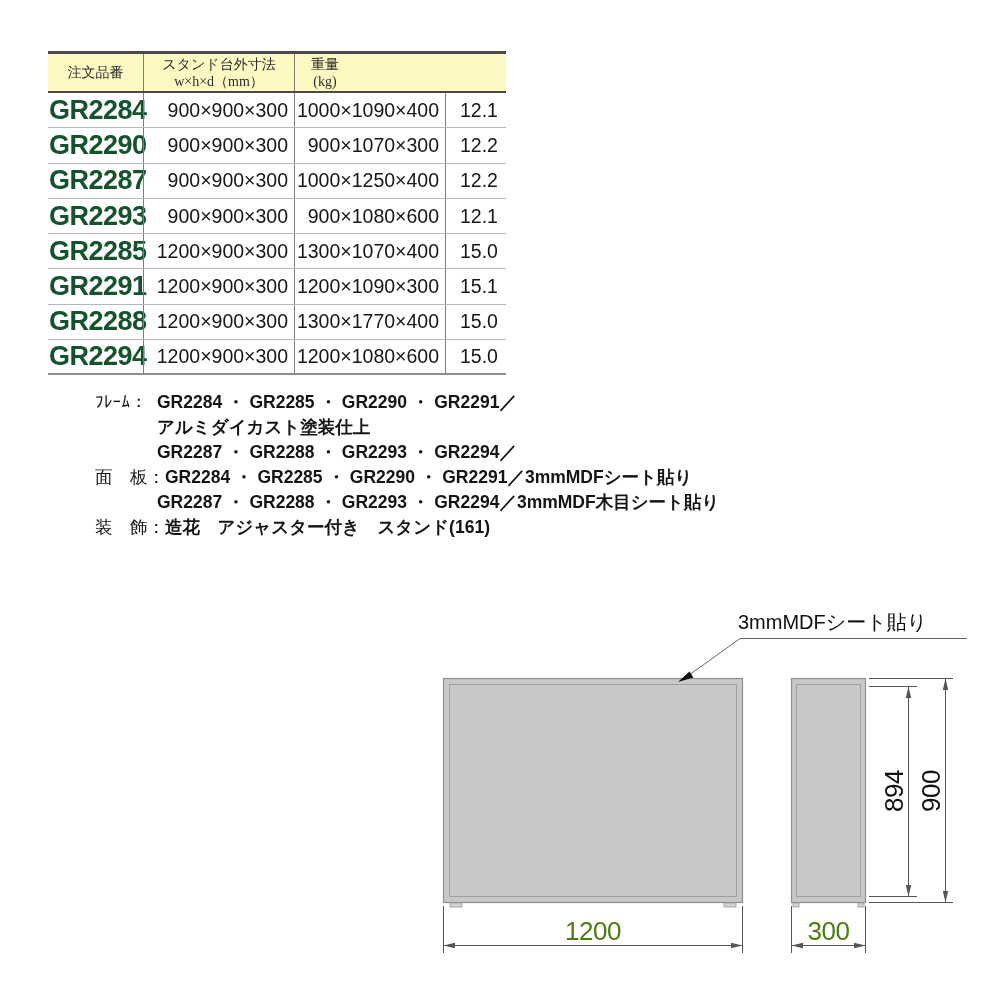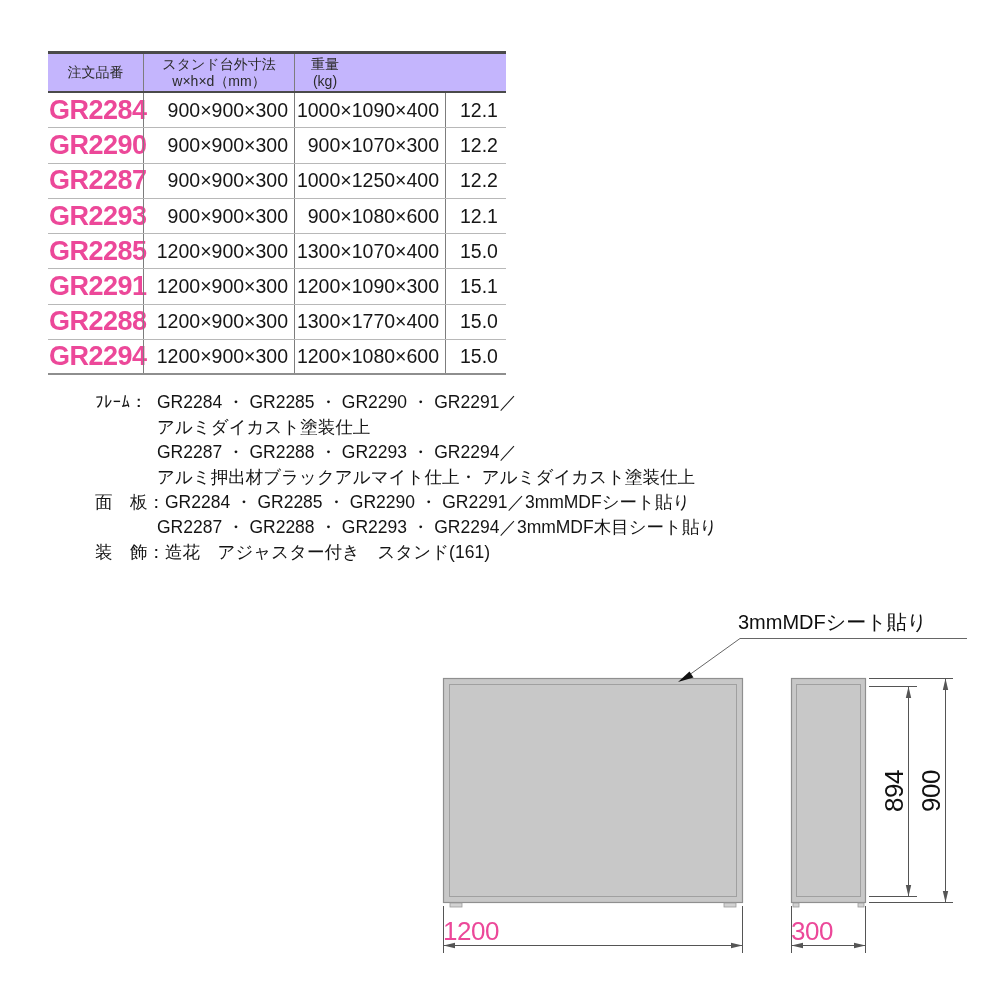--- a/index.html
+++ b/index.html
@@ -15,24 +15,25 @@
 
   
   .spec-table {
     position: absolute;
     left: 48px; top: 51px;
     width: 458px;
   }
   .thead {
     display: flex;
     height: 42px;
-    background: #c4b5fd;
+    background: #fef9c3;
     border-top: 3px solid #4a4a4a;
     border-bottom: 2px solid #4a4a4a;
     box-sizing: border-box;
+    font-family: Liberation Serif, serif;
   }
   .trow {
     display: flex;
     height: 35.3px;
     border-bottom: 1px solid #b8b8b8;
     box-sizing: border-box;
   }
   .trow:last-child { border-bottom: 2px solid #8e8e8e; }
   .th, .td {
     box-sizing: border-box;
@@ -49,21 +50,21 @@
     font-size: 14px;
     line-height: 17px;
     color: #2b2b2b;
     text-align: center;
   }
   .td.c1 {
     justify-content: flex-start;
     font-size: 27px;
     font-weight: bold;
     letter-spacing: -0.5px;
-    color: #ec4899;
+    color: #14532d;
     padding-left: 1px;
   }
   .td.c2, .td.c3 {
     justify-content: flex-end;
     padding-right: 6px;
     font-size: 19.5px;
     color: #161616;
   }
   .td.c4 { font-size: 19.5px; color: #161616; padding-left: 6px; }
 
@@ -72,28 +73,29 @@
     position: absolute;
     left: 50px; top: 390px;
     width: 640px;
     font-size: 17.5px;
     line-height: 25px;
     color: #141414;
     margin-left: 45px;
   }
   .nline { display: flex; }
   .nlabel { flex: 0 0 62px; white-space: pre; }
-  .ntext  { white-space: pre; }
+  .ntext  { white-space: pre; font-weight: bold; }
 
   
   .diagram-svg { position: absolute; left: 0; top: 0; width: 1000px; height: 1000px; }
   .dim-text {
     position: absolute;
     font-size: 26px;
-    color: #ec4899;
+    color: #4d7c0f;
+    text-align: center;
     letter-spacing: -0.5px;
   }
   .dim-vert {
     position: absolute;
     width: 60px; height: 30px;
     line-height: 30px;
     font-size: 26px;
     color: #111;
     text-align: center;
     transform: rotate(-90deg);
@@ -188,21 +190,20 @@
     <div class="nline">
       <span class="nlabel"></span>
       <span class="ntext">アルミダイカスト塗装仕上</span>
     </div>
     <div class="nline">
       <span class="nlabel"></span>
       <span class="ntext">GR2287 ・ GR2288 ・ GR2293 ・ GR2294／</span>
     </div>
     <div class="nline">
       <span class="nlabel"></span>
-      <span class="ntext">アルミ押出材ブラックアルマイト仕上・ アルミダイカスト塗装仕上</span>
     </div>
     <div class="nline">
       <span class="nlabel">面　板：</span>
       <span class="ntext">GR2284 ・ GR2285 ・ GR2290 ・ GR2291／3mmMDFシート貼り</span>
     </div>
     <div class="nline">
       <span class="nlabel"></span>
       <span class="ntext">GR2287 ・ GR2288 ・ GR2293 ・ GR2294／3mmMDF木目シート貼り</span>
     </div>
     <div class="nline">

